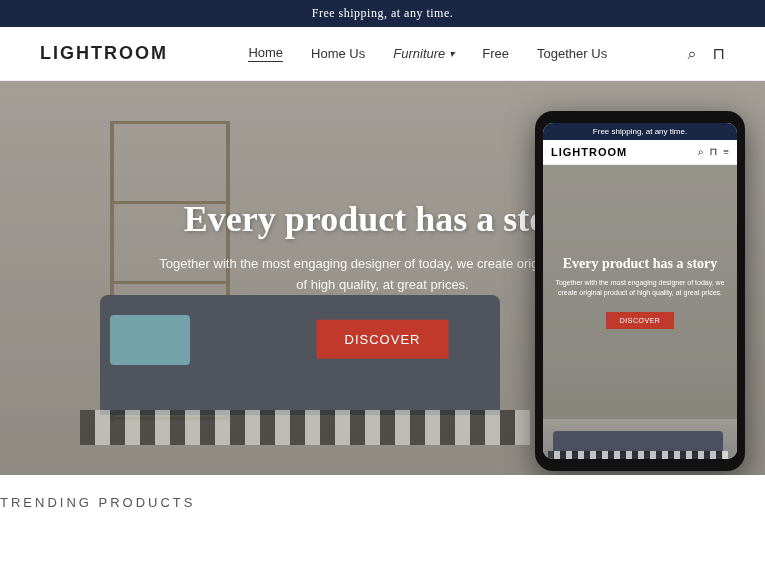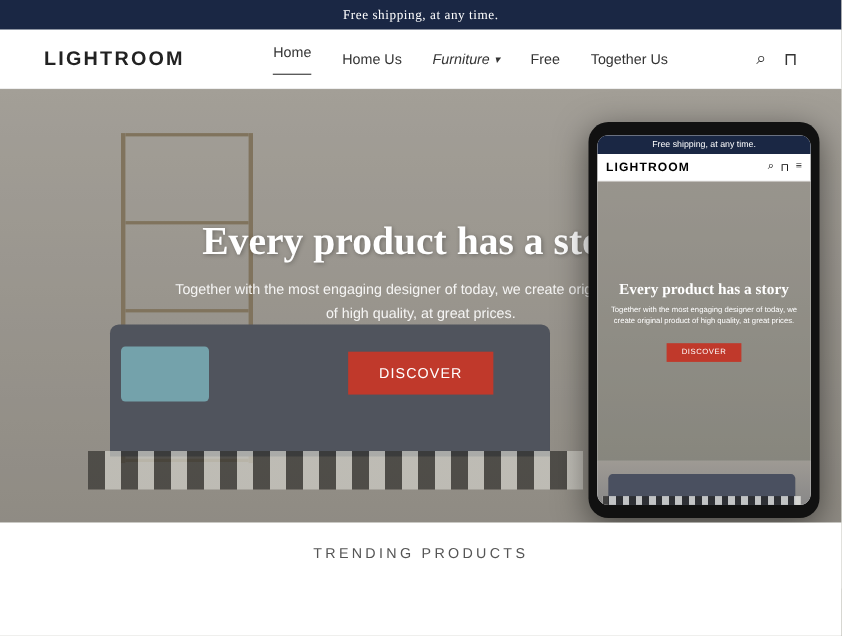--- a/index.html
+++ b/index.html
@@ -38,21 +38,21 @@
       gap: 28px;
     }
     .nav a {
       text-decoration: none;
       color: #333;
       font-size: 13px;
       font-family: Arial, sans-serif;
     }
     .nav a.active {
       border-bottom: 1px solid #333;
-      padding-bottom: 12px;
+      padding-bottom: 1px;
     }
     .nav .furniture-link {
       display: flex;
       align-items: center;
       gap: 4px;
       font-style: italic;
     }
     .nav .chevron {
       font-size: 10px;
     }
@@ -289,21 +289,21 @@
         to right,
         #222 0px, #222 6px,
         #f5f5f0 6px, #f5f5f0 12px
       );
       opacity: 0.7;
     }
 
     
     .trending {
       background: #fff;
-      text-align: center;
+      text-align: left;
       padding: 20px 0 10px;
       height: 60px;
     }
     .trending-title {
       font-size: 13px;
       letter-spacing: 3px;
       color: #555;
       font-family: Arial, sans-serif;
       text-transform: uppercase;
     }

